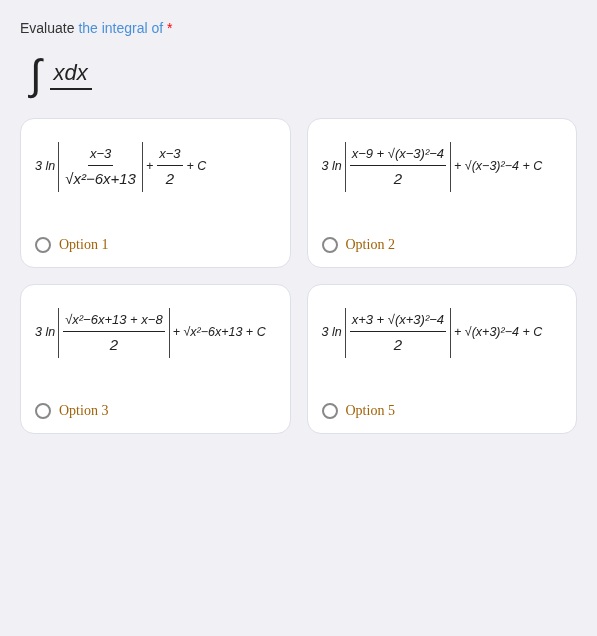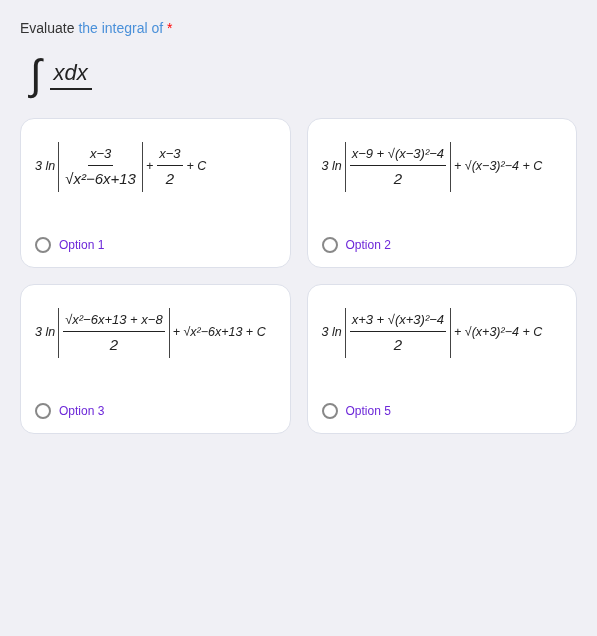--- a/index.html
+++ b/index.html
@@ -88,22 +88,23 @@
     .radio-circle {
       width: 16px;
       height: 16px;
       border-radius: 50%;
       border: 2px solid #888;
       background: #fff;
       flex-shrink: 0;
       cursor: pointer;
     }
     .option-label-text {
-      font-size: 12px;
-      color: #6d28d9;
+      font-size: 14px;
+      color: #a16207;
+      font-family: Liberation Serif, serif;
     }
     .math-frac {
       display: inline-flex;
       flex-direction: column;
       align-items: center;
       font-size: 11px;
       vertical-align: middle;
       margin: 0 1px;
     }
     .math-frac .mnum {

